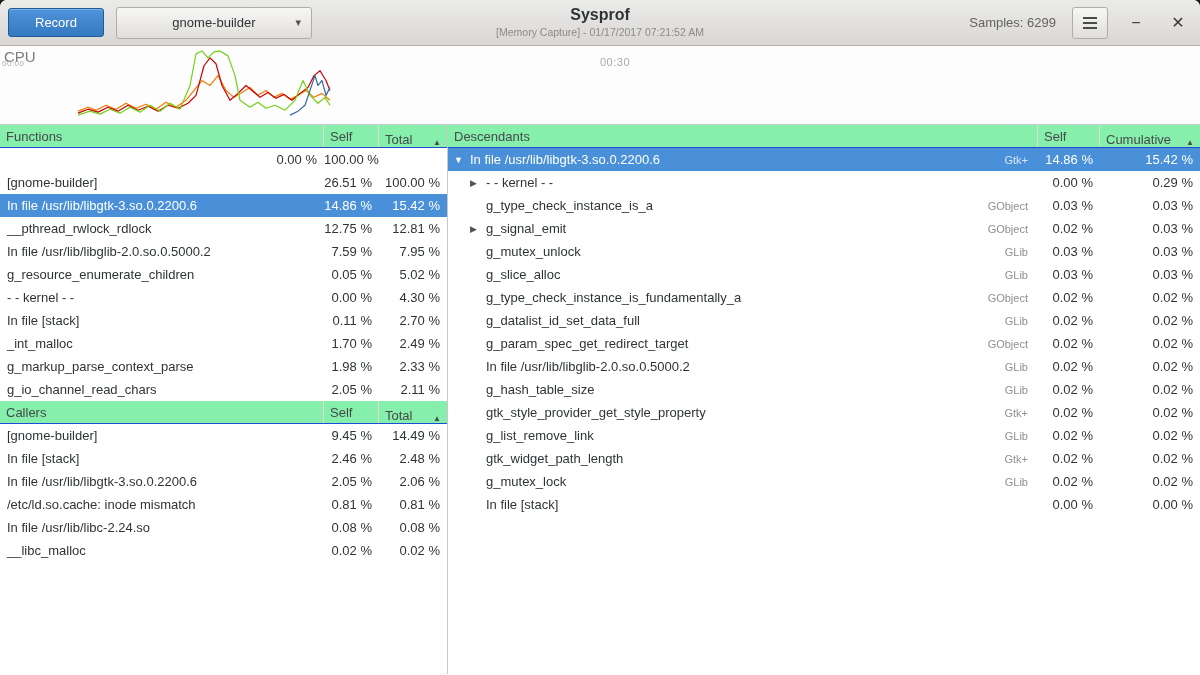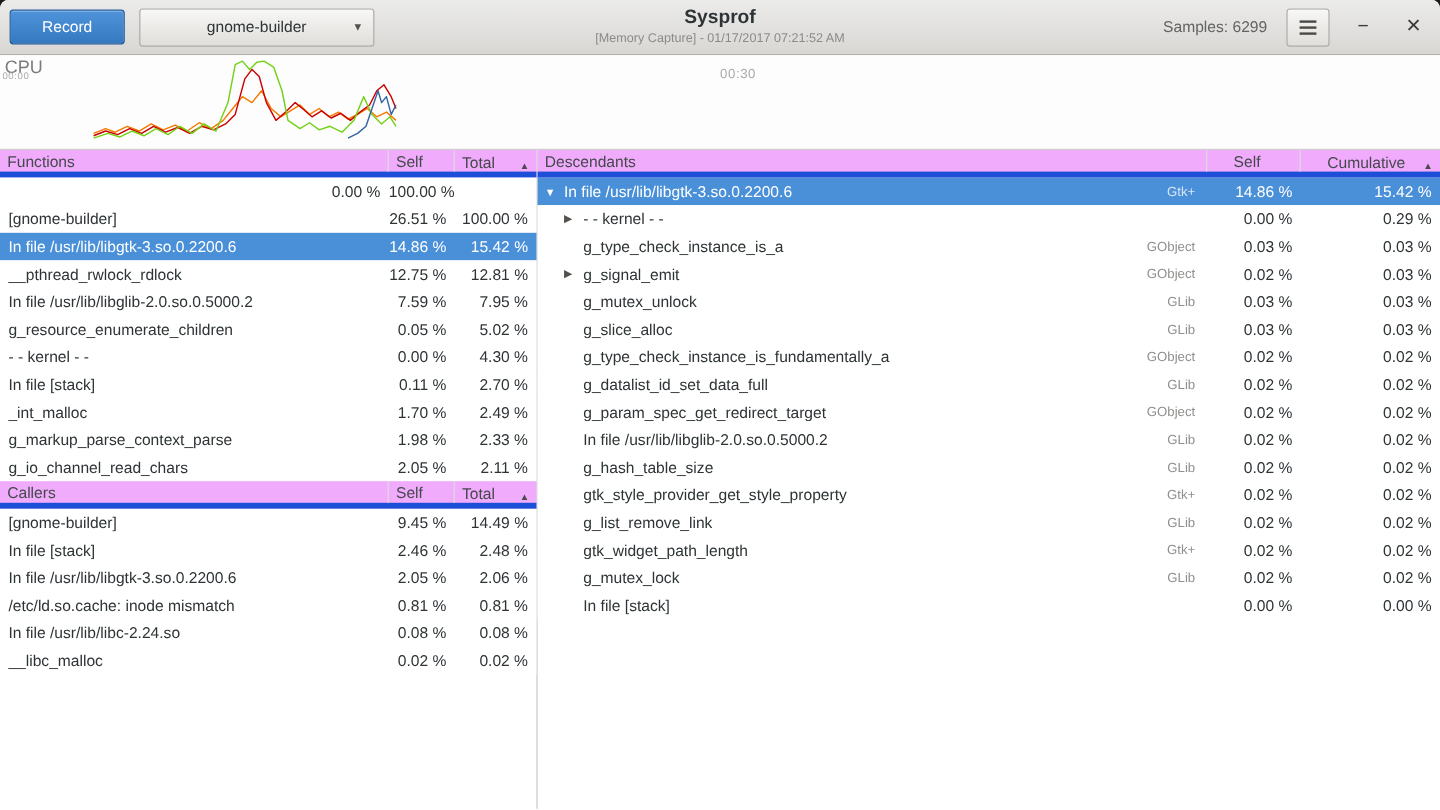--- a/index.html
+++ b/index.html
@@ -28,22 +28,22 @@
   .t0 { position:absolute; left:2px; top:13px; font-size:8px; color:#aaaaa8; letter-spacing:.5px; }
   .t30 { position:absolute; left:600px; top:10px; font-size:11px; color:#aaaaa8; letter-spacing:.5px; }
 
   
   .main { display:flex; height:549px; background:#ffffff; }
   .left-pane { width:448px; border-right:1px solid #c8c8c6; display:flex; flex-direction:column; }
   .right-pane { flex:1; display:flex; flex-direction:column; }
 
   .thead, .trow { display:grid; height:23px; align-items:center; }
   .ltable .thead, .ltable .trow { grid-template-columns:1fr 55px 68px; }
-  .rtable .thead, .rtable .trow { grid-template-columns:1fr 62px 100px;gap:16px; }
-  .thead { background:#f0abfc; border-bottom:5px solid #1d4ed8; }
+  .rtable .thead, .rtable .trow { grid-template-columns:1fr 62px 100px; }
+  .thead { background:#86efac; border-bottom:1px solid #1d4ed8; }
   .hcell { height:100%; display:flex; align-items:center; padding:0 6px; border-right:1px solid #dcdcda; color:#45494b; overflow:hidden; white-space:nowrap; }
   .hcell:last-child { border-right:none; }
   .hcell.sort { justify-content:space-between;align-items:flex-end; }
   .arrow { font-size:8px; color:#4a4a48; }
   .cell { overflow:hidden; white-space:nowrap; }
   .cname { padding-left:7px; display:flex; align-items:center; }
   .num { text-align:right; padding-right:7px; font-size:13px; }
   .trow { background:#ffffff; color:#2e3436; cursor:default; }
   .trow.selected { background:#4a90d9; color:#ffffff; }
   .expander { width:16px; display:inline-block; font-size:9px; color:#55524e; flex:none; text-align:left; }

